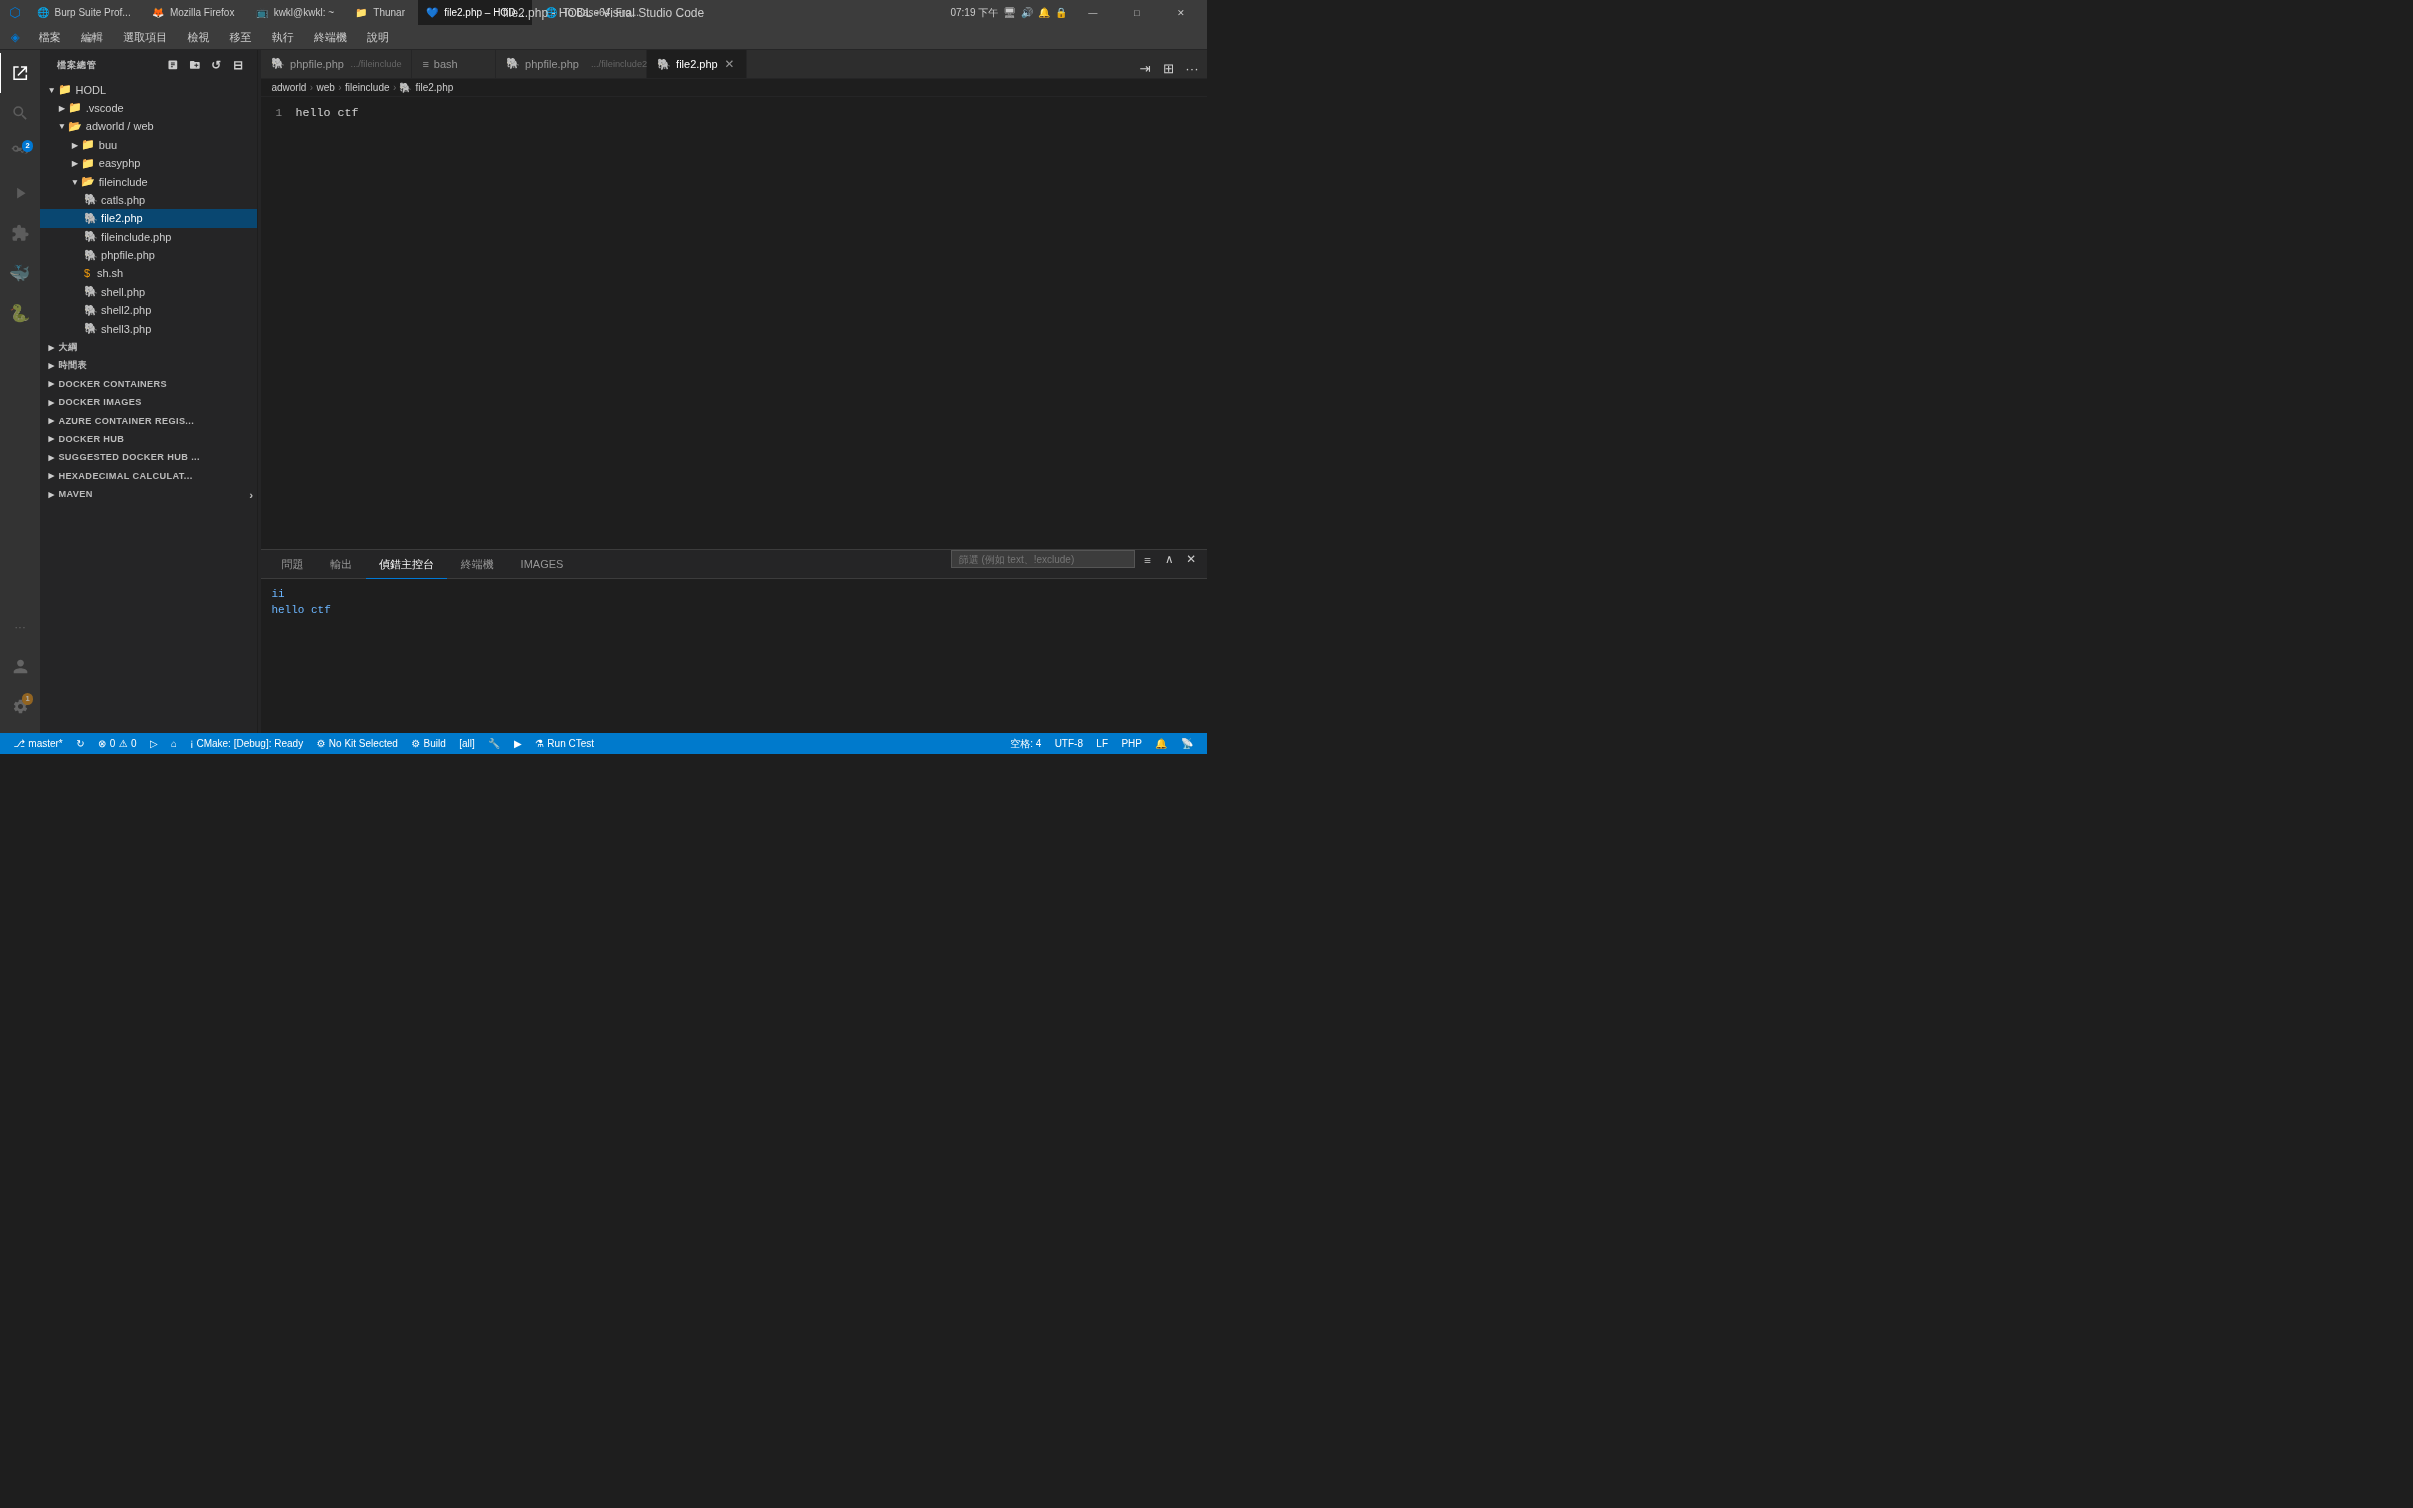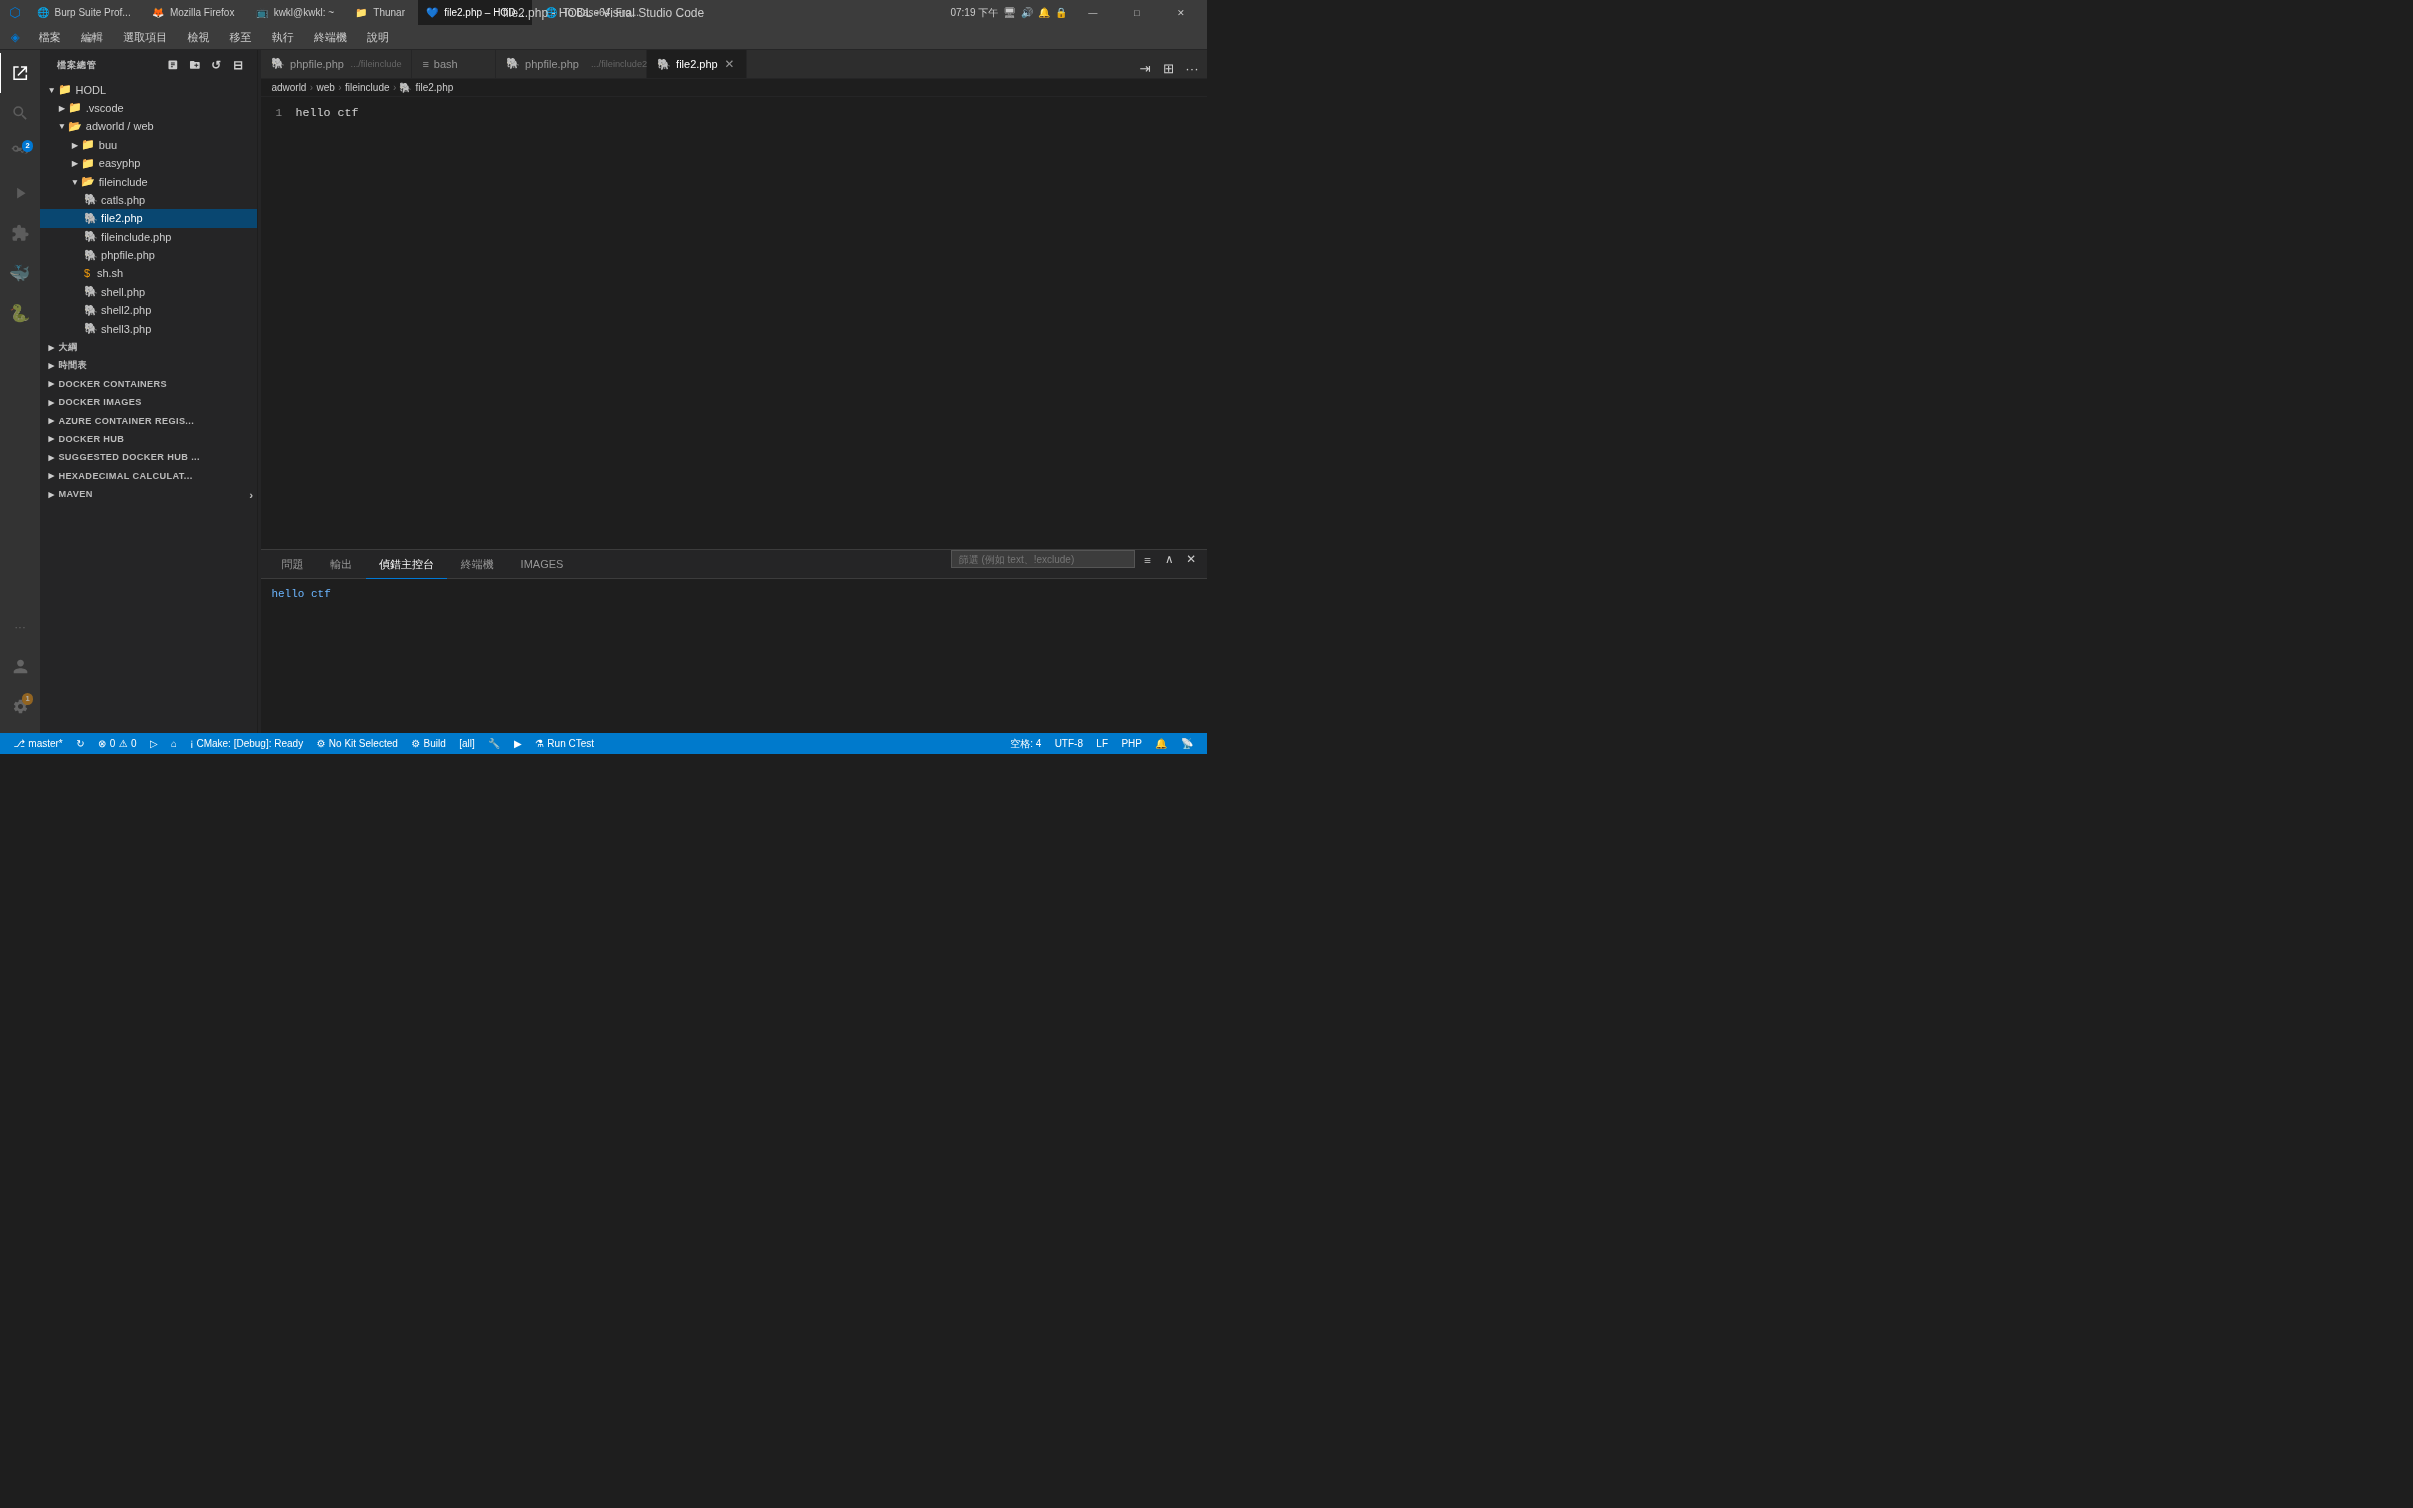--- a/index.html
+++ b/index.html
@@ -769,20 +769,21 @@
         <div class="terminal-tab">終端機</div>
         <div class="terminal-tab">IMAGES</div>
         <div id="terminal-actions">
           <input type="text" id="terminal-filter" placeholder="篩選 (例如 text、!exclude)" style="">
           <div class="terminal-action-icon">≡</div>
           <div class="terminal-action-icon">∧</div>
           <div class="terminal-action-icon">✕</div>
         </div>
       </div>
       <div id="terminal-body">
+        <div class="terminal-line">ii</div>
         <div class="terminal-line">hello ctf</div>
       </div>
     </div>
   </div>
 </div>
 
 <div id="status-bar">
   <div class="status-item">
     <span>⎇</span>
     <span>master*</span>

